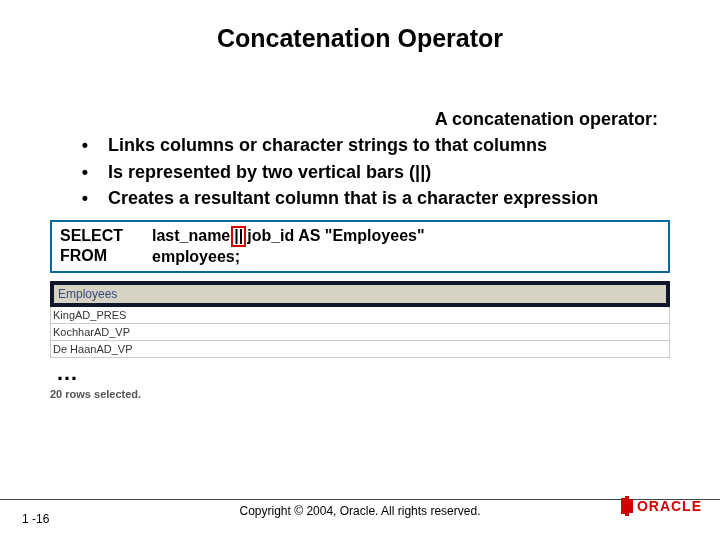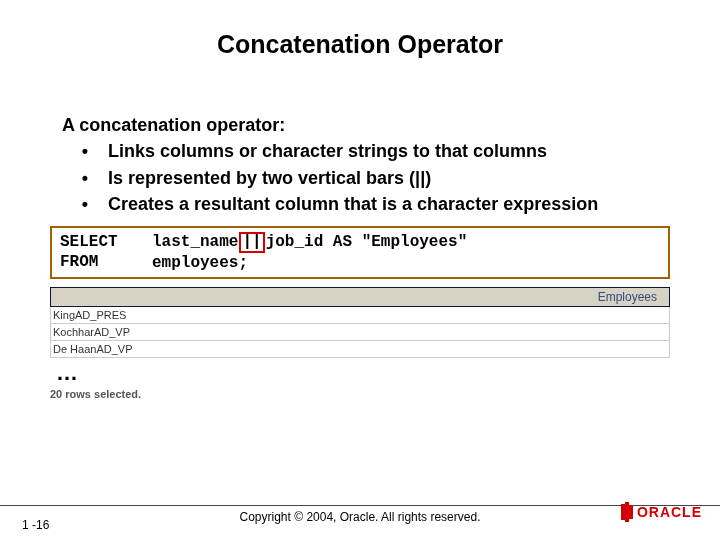--- a/index.html
+++ b/index.html
@@ -1,30 +1,30 @@
 <!DOCTYPE html>
 <html><head>
 <meta charset="utf-8">
 <style>
   * { box-sizing: border-box; margin: 0; padding: 0; }
   html, body { width: 720px; height: 540px; font-family: Arial, Helvetica, sans-serif; background: #fff; color: #000; }
   .slide { width: 720px; height: 540px; position: relative; }
-  .title { text-align: center; font-size: 25px; font-weight: bold; padding-top: 24px; margin-top: 6px; }
+  .title { text-align: center; font-size: 25px; font-weight: bold; padding-top: 24px; }
   .body { padding: 54px 62px 0 62px; font-size: 18px; font-weight: bold; line-height: 1.35; }
-  .lead { margin-bottom: 0; }
+  .lead { margin-bottom: 0; text-align: right; }
   .bullets { list-style: none; }
   .bullets li { display: flex; margin-top: 2px; }
   .bullets li .dot { width: 46px; flex: 0 0 46px; text-align: center; }
   .bullets li .txt { flex: 1; }
-  .codebox { margin: 10px 50px 0 50px; border: 2px solid #a16207; padding: 4px 8px; font-family: Liberation Mono, monospace; font-size: 16px; font-weight: bold; line-height: 1.25; display: flex; }
+  .codebox { margin: 10px 50px 0 50px; border: 2px solid #0369a1; padding: 4px 8px; font-family: Liberation Sans, sans-serif; font-size: 16px; font-weight: bold; line-height: 1.25; display: flex; }
   .codebox .kw { width: 92px; flex: 0 0 92px; }
   .codebox .expr { flex: 1; }
   .hl { display: inline-block; border: 2px solid #d40000; padding: 0 1px; margin: 0 1px; line-height: 1.05; }
   .result { margin: 8px 50px 0 50px; font-family: Arial, sans-serif; font-size: 11px; color: #333; }
-  .result-header { background: #d6d2c4; border: 1px solid #0f172a; padding: 2px 12px; text-align: right; color: #3a4a7a; font-size: 12px; }
+  .result-header { background: #d6d2c4; border: 4px solid #0f172a; padding: 2px 4px; text-align: left; color: #3a4a7a; font-size: 12px; }
   .result-row { border: 1px solid #ccc; border-top: none; padding: 2px 2px; background: #fff; }
   .ellipsis { margin: 2px 56px 0 56px; font-size: 22px; font-weight: bold; letter-spacing: 2px; }
   .rowcount { margin: 0 50px 0 50px; font-size: 11px; color: #555; padding: 2px 0; font-weight: bold; }
   .footer { position: absolute; left: 0; right: 0; bottom: 6px; height: 40px; }
   .footer-line { position: absolute; bottom: 34px; left: 0; right: 0; height: 1px; background: #444; }
   .pagenum { position: absolute; left: 22px; bottom: 8px; font-size: 12px; }
   .copyright { position: absolute; left: 0; right: 0; bottom: 16px; text-align: center; font-size: 12px; }
   .logo { position: absolute; right: 18px; bottom: 18px; display: flex; align-items: center; gap: 0; }
   .logo-bar { width: 4px; background: #d40000; }
   .logo-bar.b1 { height: 16px; }

